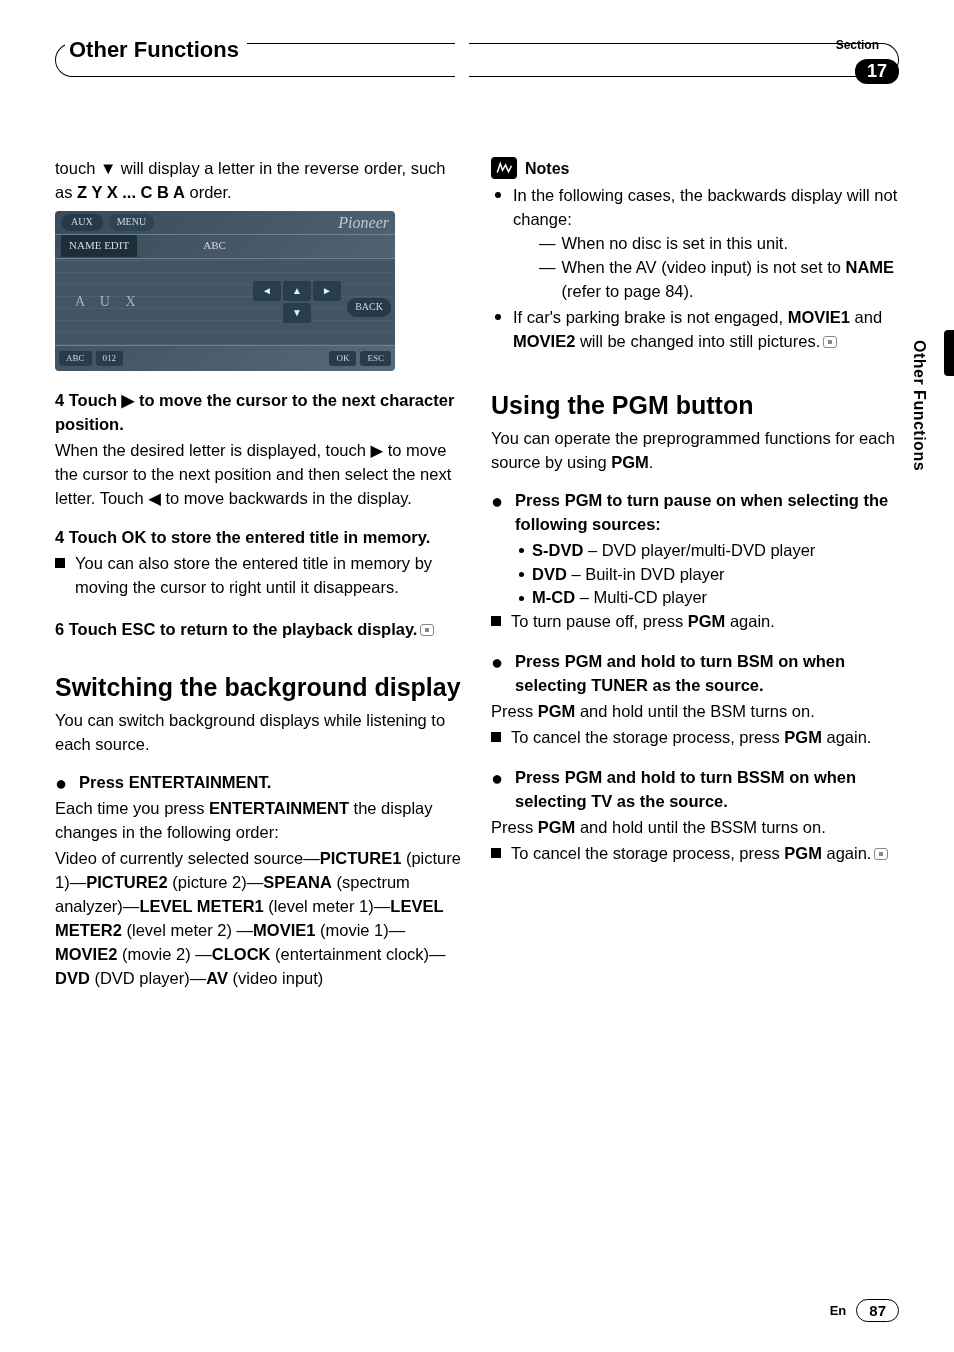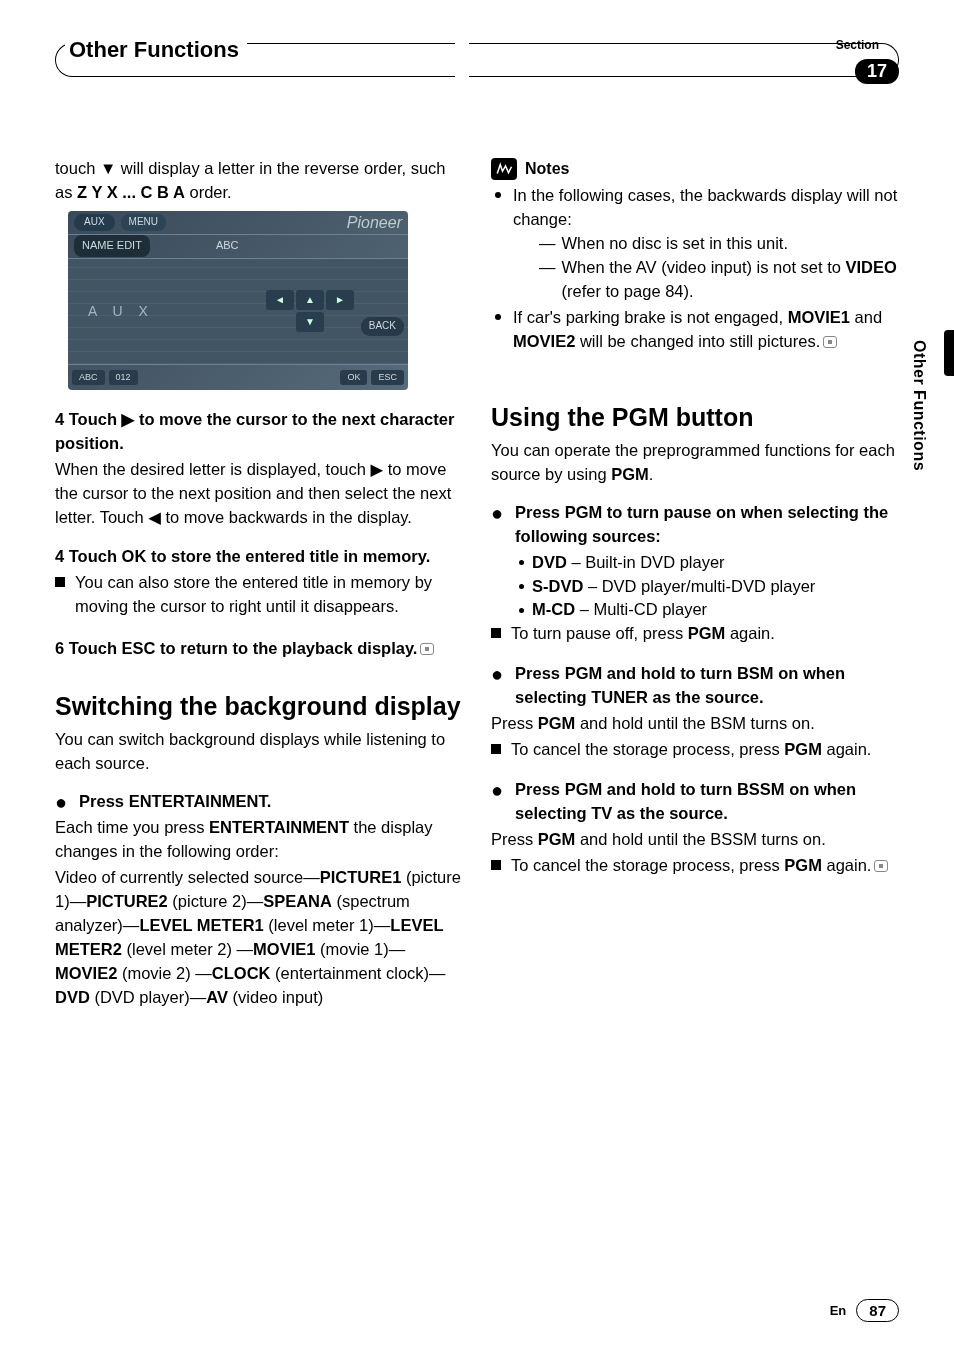--- a/index.html
+++ b/index.html
@@ -73,38 +73,38 @@
   }
   .col {
     flex: 1;
     font-size: 16.5px;
     line-height: 1.45;
   }
   .col p { margin-bottom: 2px; }
   .bold { font-weight: bold; }
   .inst-figure {
     width: 340px;
-    height: 179px;
+    height: 160px;
     background: linear-gradient(135deg,#3a4a5a,#556a7a);
     border-radius: 4px;
-    margin: 6px 0 18px 13px;
+    margin: 6px 0 18px 0;
     position: relative;
     display: flex;
     flex-direction: column;
     color: #cfd8dc;
-    font-family: Liberation Sans, sans-serif;
+    font-family: Liberation Serif, serif;
     font-size: 11px;
   }
   .fig-row { display:flex; align-items:center; padding:2px 6px; gap:6px; }
   .fig-title-pill { background:#243b4d; border-radius:10px; padding:1px 10px; font-size:10px; color:#d0d8de; }
   .fig-topbar { height:24px; border-bottom:1px solid #6b8294; }
   .fig-menu { background:#2b4456; padding:1px 8px; font-size:10px;border-radius:8px; }
   .fig-brand { margin-left:auto; font-style:italic; font-size:16px; color:#bcc; }
   .fig-name { height:24px; border-bottom:1px solid #6b8294; }
-  .fig-dark { background:#1e2e38; padding:3px 8px; border-radius:8px; }
+  .fig-dark { background:#1e2e38; padding:3px 8px; border-radius:0; }
   .fig-main { flex:1; display:flex; align-items:center; padding:0 8px; background:repeating-linear-gradient(0deg,#4a6070,#4a6070 1px,#425562 1px,#425562 12px), repeating-linear-gradient(90deg,transparent,transparent 11px,#3a4d5a 11px,#3a4d5a 12px); position:relative; }
   .fig-aux { position:absolute; left:20px; color:#9fb7c4; letter-spacing:6px; font-size:14px; }
   .fig-arrow-grp { position:absolute; right:54px; display:flex; gap:2px; }
   .fig-btn { background:#283d4d; width:28px; height:20px; display:flex; align-items:center; justify-content:center; border-radius:3px; color:#cfd; font-size:10px; }
   .fig-back { position:absolute; right:4px; bottom:28px; background:#28394a; padding:2px 8px; font-size:10px; border-radius:9px; }
   .fig-bottom { height:26px; border-top:1px solid #6b8294; display:flex; align-items:center; padding:0 4px; gap:4px; }
   .fig-small { background:#283c4c; padding:1px 7px; font-size:9px; border-radius:3px; }
   .step-head { font-weight: bold; margin-top: 16px; }
   .step-body { margin-bottom: 6px; }
   .blk-bullet-sym { width:10px; height:10px; background:#000; margin:6px 10px 0 0; flex-shrink:0; }
@@ -115,21 +115,21 @@
   }
   .endmark::after { content:""; position:absolute; left:4px; top:3px; width:4px; height:4px; background:#888; }
   h2.section-h {
     font-size: 25px;
     font-weight: bold;
     margin-top: 30px;
     margin-bottom: 6px;
     line-height: 1.25;
   }
   .notes-head {
-    display:flex; align-items:flex-end; gap:8px;
+    display:flex; align-items:flex-start; gap:8px;
     font-weight:bold; font-size:16px;
     margin-bottom:4px;
   }
   .notes-icon {
     width:26px; height:22px; background:#000; border-radius:4px;
     display:flex; align-items:center; justify-content:center;
   }
   .notes-icon svg { width:18px; height:14px; }
   ul.bullets { list-style:none; padding-left:0; }
   ul.bullets > li { display:flex; margin-bottom:2px; }
@@ -267,46 +267,46 @@
         <li>
             <span class="dot"></span>
           <div>
             <span>In the following cases, the backwards display will not change:</span>
             <div class="sub-dash">
                 <span class="dash">—</span>
                 <span>When no disc is set in this unit.</span>
               </div>
             <div class="sub-dash">
                 <span class="dash">—</span>
-                <span><span>When the AV (video input) is not set to </span><span class="bold">VIDEO</span><span> (refer to page 84).</span></span>
+                <span><span>When the AV (video input) is not set to </span><span class="bold">NAME</span><span> (refer to page 84).</span></span>
               </div>
           </div>
         </li>
         <li>
             <span class="dot"></span>
           <div>
             <span>If car's parking brake is not engaged, </span><span class="bold">MOVIE1</span><span> and </span><span class="bold">MOVIE2</span><span> will be changed into still pictures.</span><span class="endmark"></span>
           </div>
         </li>
       </ul>
 
-      <h2 class="section-h" style="margin-top:48px">Using the PGM button</h2>
+      <h2 class="section-h" style="margin-top:36px">Using the PGM button</h2>
       <p>
         <span>You can operate the preprogrammed functions for each source by using </span><span class="bold">PGM</span><span>.</span>
       </p>
 
       <div class="big-bullet">
         <div class="bsym">●</div>
         <div>
             <p class="bold">Press PGM to turn pause on when selecting the following sources:</p>
           </div>
       </div>
       <div style="padding-left:20px">
+        <div><span class="small-disc"></span><span class="bold">S-DVD</span><span> – DVD player/multi-DVD player</span></div>
         <div><span class="small-disc"></span><span class="bold">DVD</span><span> – Built-in DVD player</span></div>
-        <div><span class="small-disc"></span><span class="bold">S-DVD</span><span> – DVD player/multi-DVD player</span></div>
         <div><span class="small-disc"></span><span class="bold">M-CD</span><span> – Multi-CD player</span></div>
       </div>
       <div style="display:flex">
         <div class="blk-bullet-sym"></div>
         <p><span>To turn pause off, press </span><span class="bold">PGM</span><span> again.</span></p>
       </div>
 
       <div class="big-bullet">
         <div class="bsym">●</div>
         <div>

